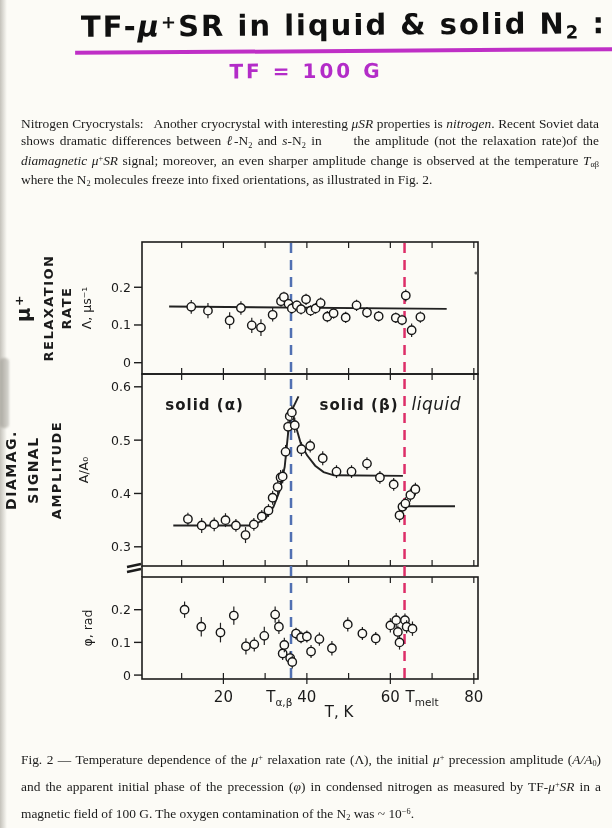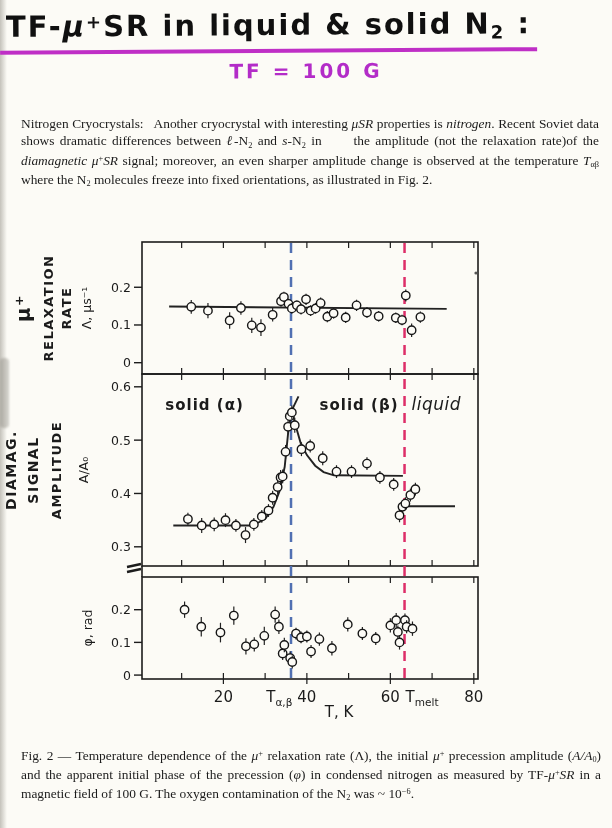--- a/index.html
+++ b/index.html
@@ -6,39 +6,39 @@
   .page{
     position:relative;width:612px;height:828px;margin:0 auto;
     background:#fcfbf6;overflow:hidden;
     font-family:"Liberation Serif","DejaVu Serif",serif;color:#1b1b1b;
   }
   .scan-edge{position:absolute;left:0;top:0;bottom:0;width:7px;
     background:linear-gradient(to right,rgba(150,147,138,.55),rgba(150,147,138,0));}
   .scan-smudge{position:absolute;left:0;top:358px;width:9px;height:70px;
     background:rgba(120,118,110,.35);border-radius:4px;filter:blur(1px);}
   
-  .title-wrap{position:absolute;top:8px;left:0;width:612px;text-align:left;}
+  .title-wrap{position:absolute;top:8px;left:0;width:612px;text-align:right;}
   .title{
     display:inline-block;font-family:"DejaVu Sans","Liberation Sans",sans-serif;
     font-weight:bold;font-size:29px;letter-spacing:2px;color:#101010;
     padding:0 6px 7px 6px;border-bottom:4px solid #bf2fc6;transform:rotate(-0.4deg);
   }
   .subtitle{
     position:absolute;top:59px;left:0;width:612px;text-align:center;
     font-family:"DejaVu Sans","Liberation Sans",sans-serif;font-weight:bold;
     font-size:20px;letter-spacing:3px;color:#b32cc8;transform:rotate(-0.3deg);
   }
   
   .paragraph{
     position:absolute;top:115px;left:21px;width:578px;
     font-size:13.4px;line-height:17.3px;text-align:justify;
   }
   .caption{
     position:absolute;top:747px;left:21px;width:580px;
-    font-size:13.4px;line-height:17.0px;text-align:justify;
+    font-size:13.4px;line-height:25px;text-align:justify;
   }
   .b{font-weight:normal;}
   .i{font-style:italic;}
   .sup{font-size:.62em;position:relative;top:-0.45em;}
   .sub{font-size:.62em;position:relative;top:0.28em;}
   .gap{white-space:pre;}
   
   .fig-svg{position:absolute;top:0;left:0;}
   text{font-family:"DejaVu Sans","Liberation Sans",sans-serif;fill:#1b1b1b;}
   .tick-label{font-size:12.5px;}

